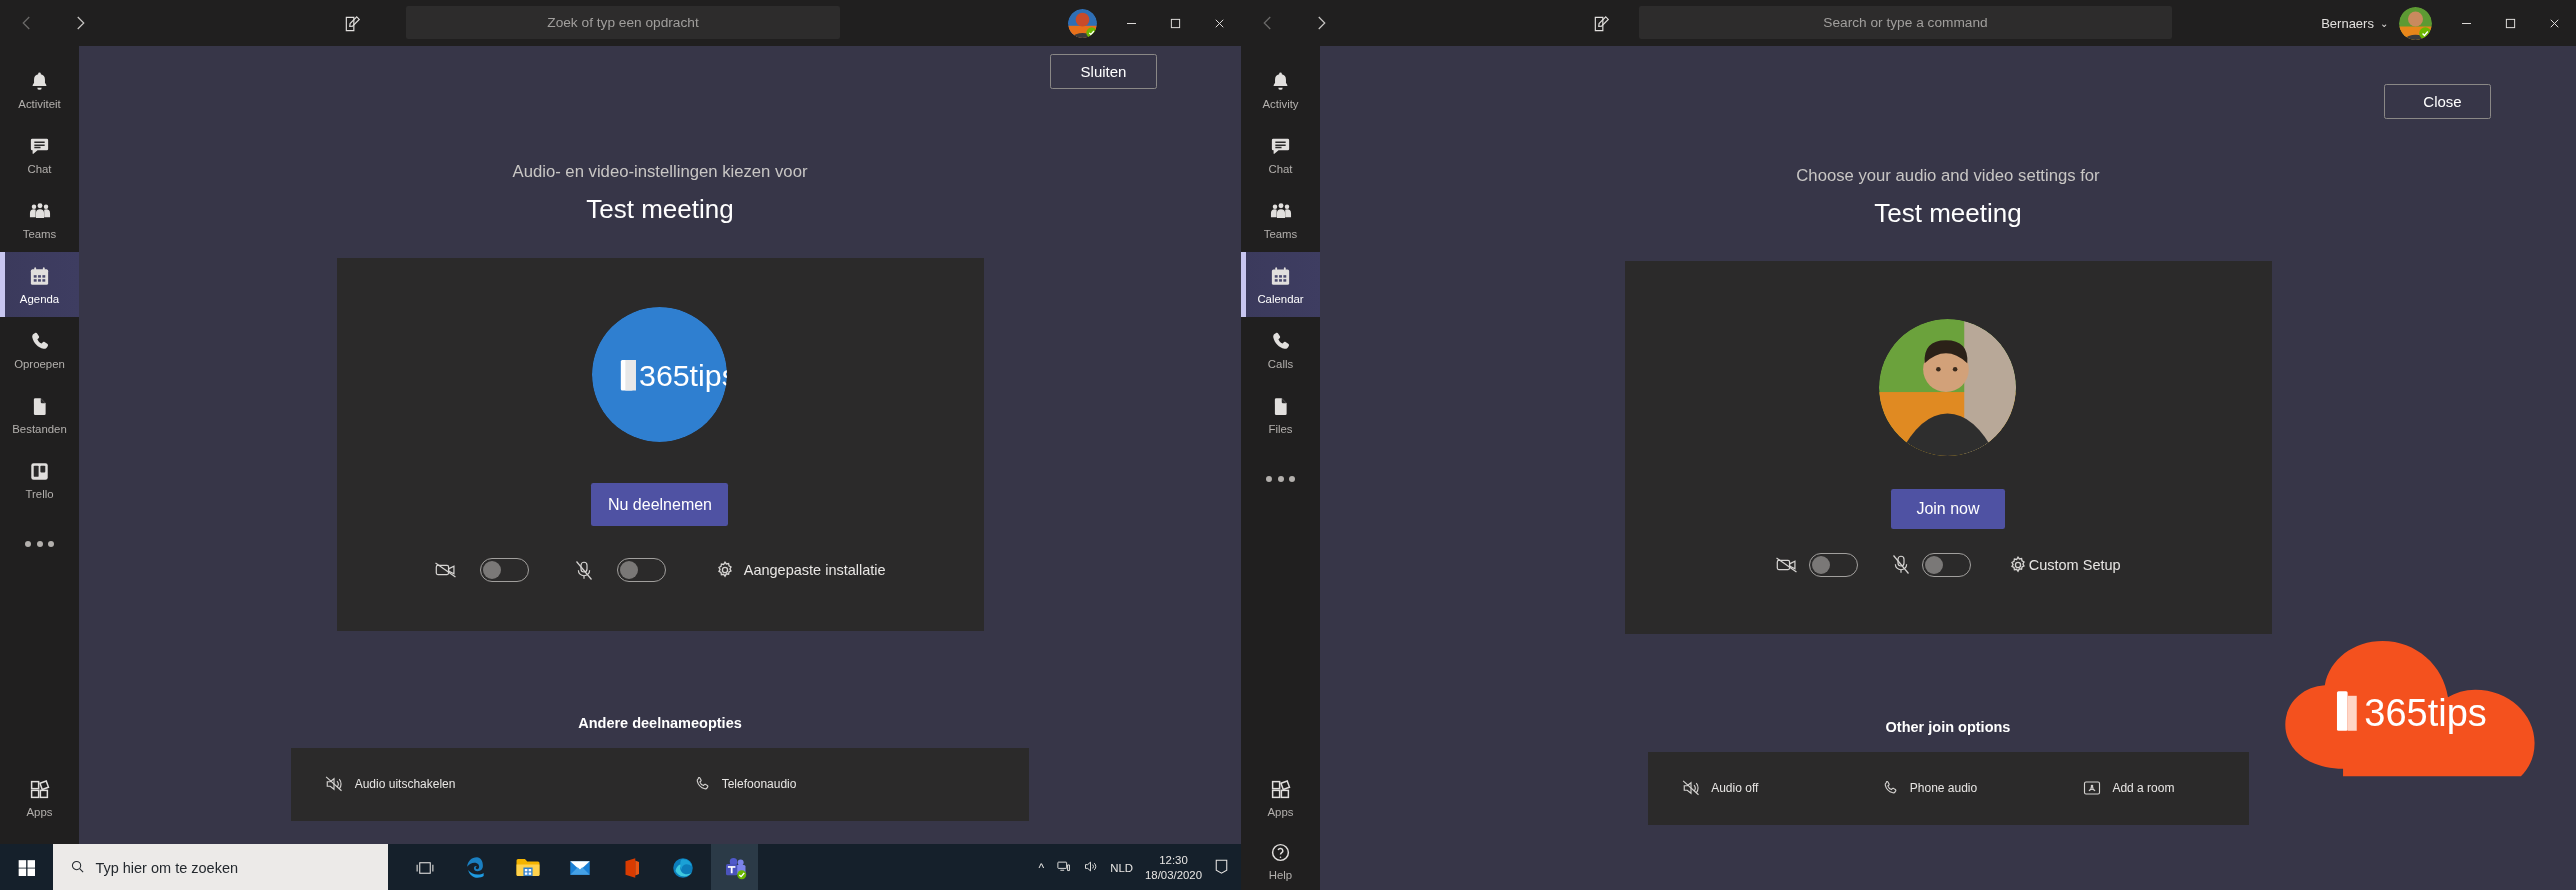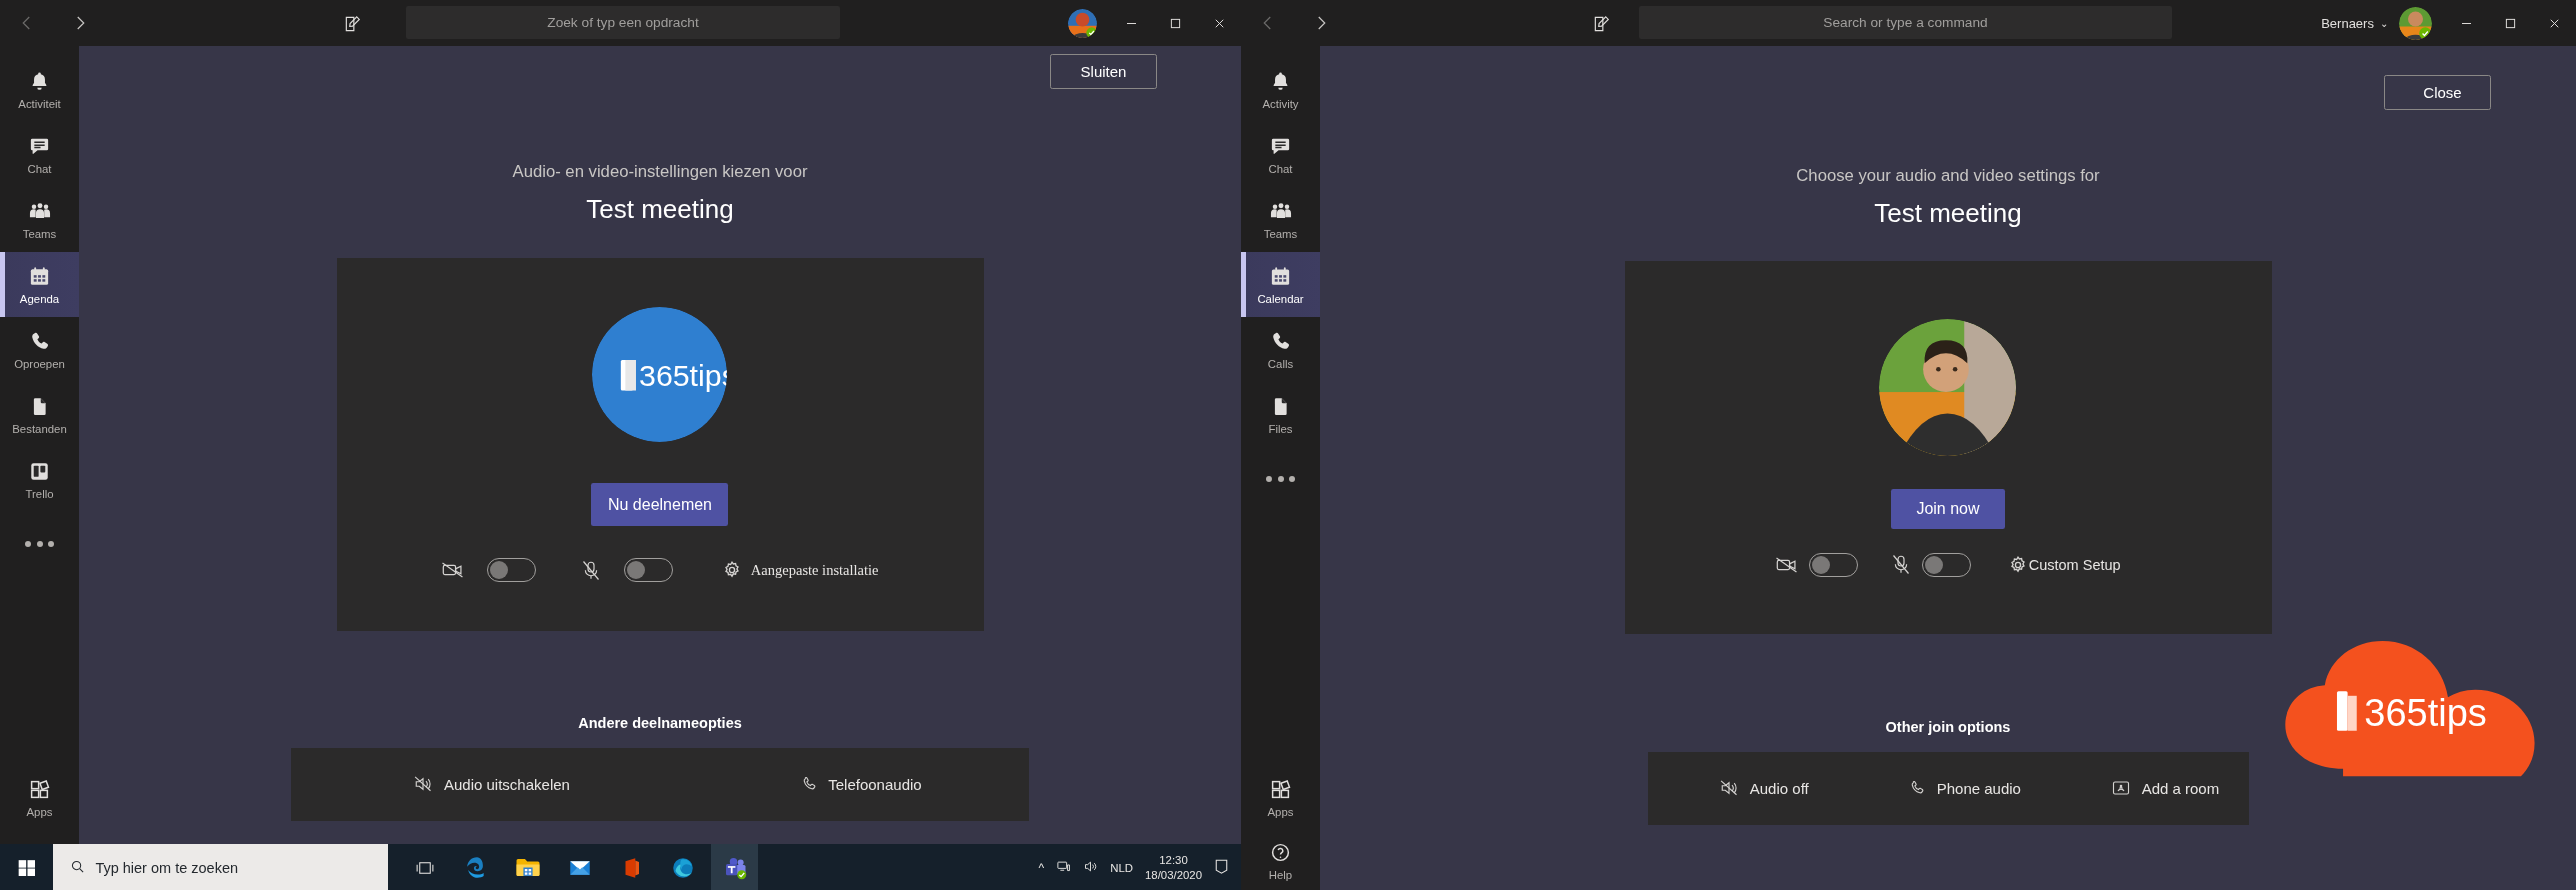--- a/index.html
+++ b/index.html
@@ -114,22 +114,22 @@
   }
   .toggle .knob { border-radius: 50%; background: #7a7877; }
   .setup-link { color: #e8e6e4; font-size: 14.5px; display: flex; align-items: center; }
 
   
   .other-title { color: #ffffff; font-size: 14.5px; font-weight: bold; text-align: center; }
   .other-bar {
     background: #2b2a2a; display: flex; align-items: center;
   }
   .other-opt {
-    flex: 1; display: flex; align-items: center; justify-content: center; gap: 10.7px;
-    color: #e8e6e4; font-size: 15px; height: 100%; padding-left: 33px;
+    flex: 1; display: flex; align-items: center; justify-content: flex-start; gap: 10.7px;
+    color: #e8e6e4; font-size: 12px; height: 100%; padding-left: 33px;
   }
   .other-sep { width: 0.8px; background: #4a4848; }
 
   
   .taskbar {
     position: absolute; left: 0; bottom: 0; height: 47px; background: #15202b;
     display: flex; align-items: center; z-index: 40;
   }
   .start-btn { width: 53px; height: 47px; display: flex; align-items: center; justify-content: center; }
   .tb-search {
@@ -344,21 +344,21 @@
                 <circle cx="89" cy="89" r="89" fill="#2f7fd0"></circle>
                 <g>
                   <rect x="38" y="70" width="16" height="40" rx="2" fill="#ffffff"></rect>
                   <path d="M44 70 h14 v40 h-14z" fill="#e8e8e8"></path>
                   <text x="62" y="104" font-family="Liberation Sans, sans-serif" font-size="40" fill="#ffffff">365tips</text>
                 </g>
               </svg>
             </div>
             <button class="join-btn" style="width:137px; height:43px; margin-top:41px;">Nu deelnemen</button>
 
-            <div class="ctl-row" style="margin-top:32px; gap:12px;font-family:Liberation Serif, serif;">
+            <div class="ctl-row" style="margin-top:32px; gap:12px;">
               <span class="ctl-icon" style="margin-right:10.7px;">
                 <svg width="23" height="20" viewBox="0 0 30 26" fill="none" stroke="currentColor" stroke-width="1.6">
                   <rect x="3" y="7" width="16" height="12" rx="2"></rect>
                     <path d="M19 11.5 L26 8 v10 l-7 -3.5z"></path>
                     <path d="M2 4 L28 22"></path>
                 </svg>
               </span>
               <span class="toggle" style="width:49px; height:24px; padding:2.3px;">
                 <span class="knob" style="width:18px; height:18px;"></span>
               </span>
@@ -685,21 +685,21 @@
                 <path d="M9.3 9.2a2.8 2.8 0 0 1 5.4 1c0 1.9-2.7 2.1-2.7 4"></path>
                 <circle cx="12" cy="17.4" r=".9" fill="currentColor" stroke="none"></circle>
             </svg>
           </span>
           <span>Help</span>
         </div>
       </div>
 
       <div class="stage">
 
-        <button class="close-btn" style="right:85px; top:29px; width:107px; height:35px;padding-left:10px;">Close</button>
+        <button class="close-btn" style="right:85px; top:38px; width:107px; height:35px;padding-left:10px;">Close</button>
 
         <div class="subtitle" style="margin-top:120px;">Choose your audio and video settings for</div>
         <div class="meet-title" style="margin-top:12px;">Test meeting</div>
 
         <div class="preview" style="width:647px; height:373px; margin-top:32px;">
           <div class="preview-inner">
             <div class="ava-ring" style="width:137px; height:137px;">
               <svg width="137" height="137" viewBox="0 0 180 180">
                 <defs>
                     <clipPath id="bigAva">

